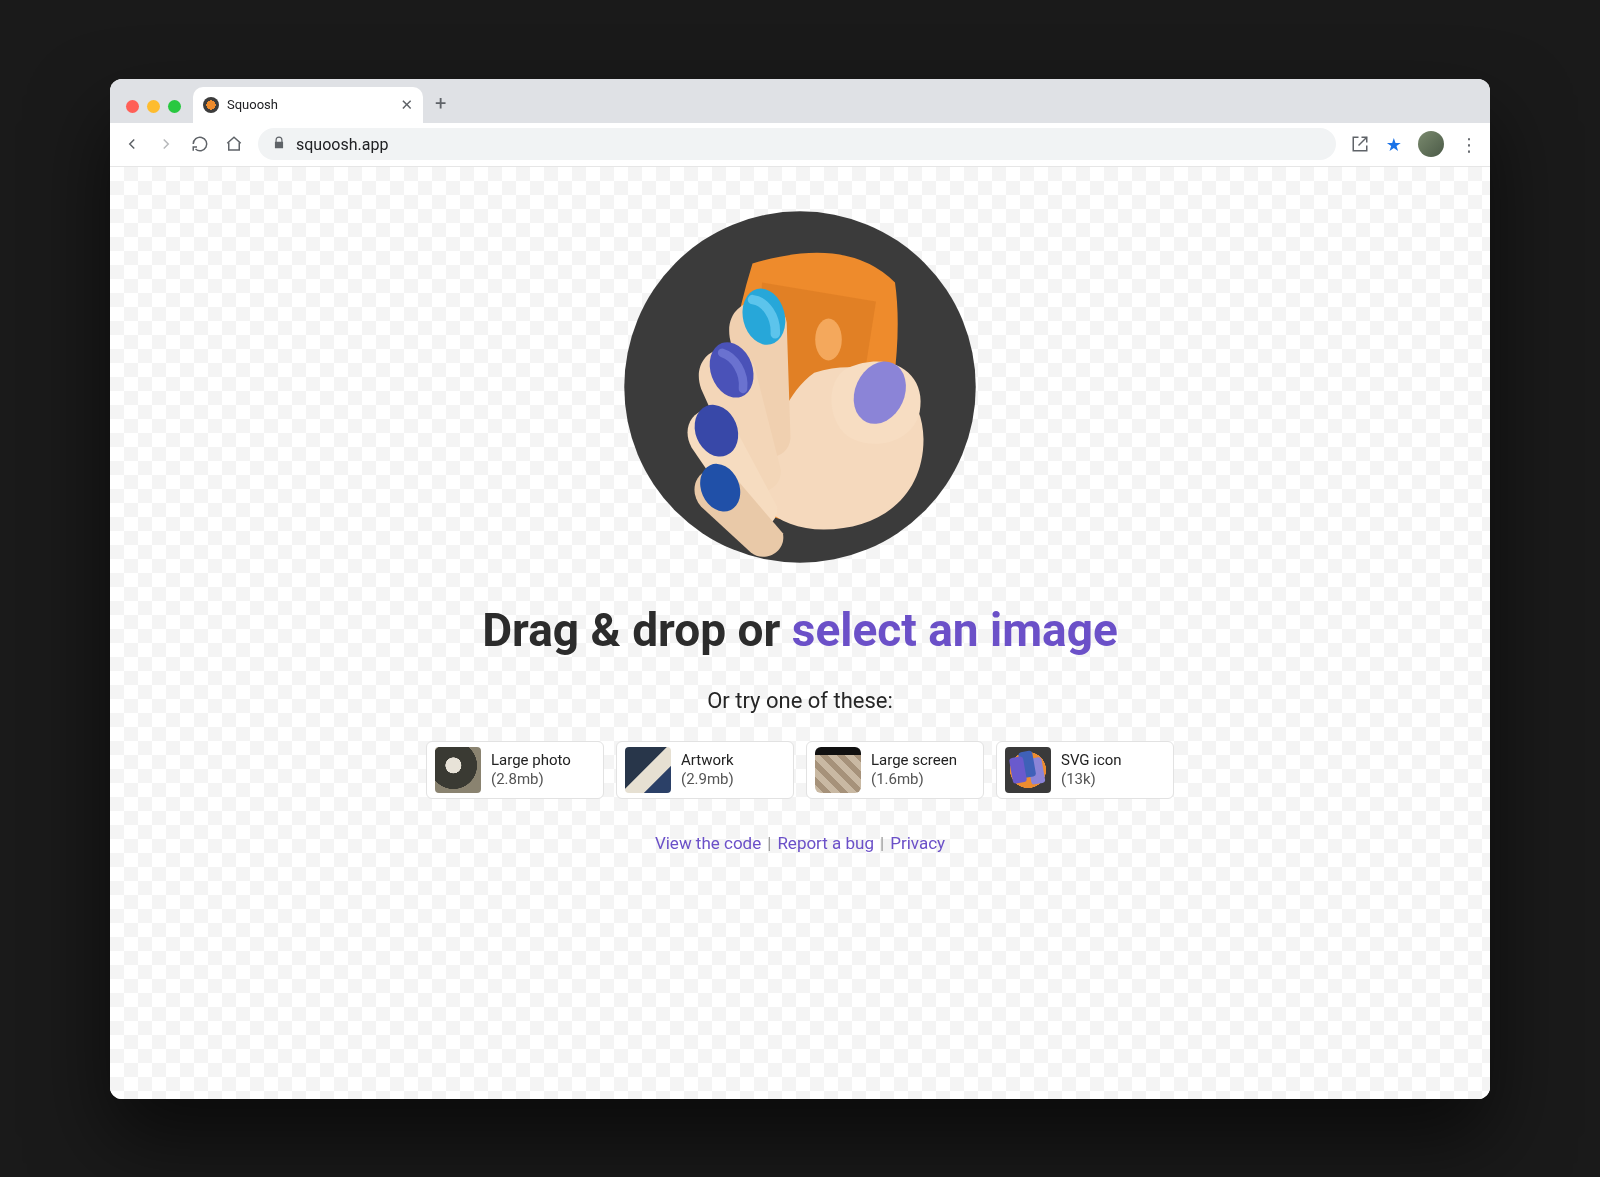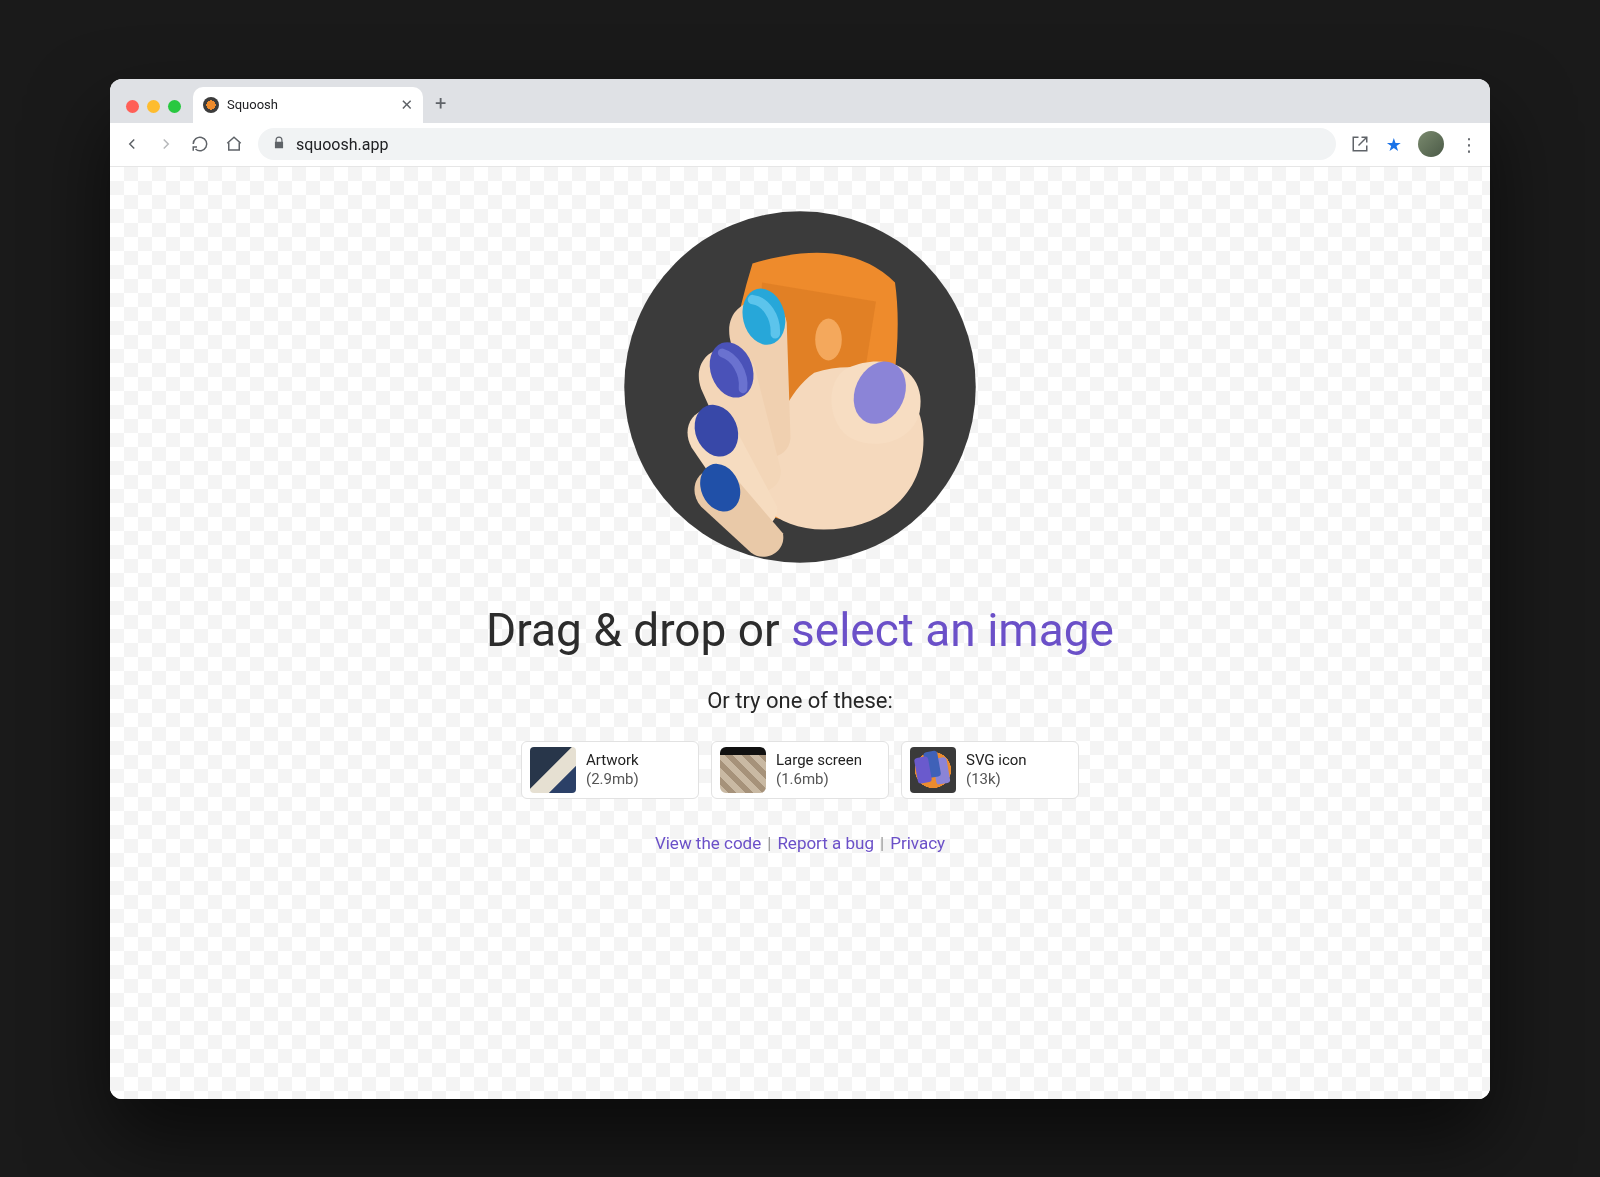--- a/index.html
+++ b/index.html
@@ -101,21 +101,21 @@
     background-position: 0 0, 14px 14px;
     display: flex;
     flex-direction: column;
     align-items: center;
     padding-top: 30px;
   }
   .logo-wrap { width: 380px; height: 380px; }
   .headline {
     margin-top: 26px;
     font-size: 46px;
-    font-weight: 400;
+    font-weight: 700;
     color: #2c2c2c;
     text-align: center;
   }
   .headline .accent { color: #6b50c8; }
   .subtitle {
     margin-top: 31px;
     font-size: 22px;
     color: #262626;
     text-align: center;
   }
@@ -258,20 +258,27 @@
     </div>
 
     <div class="headline">
       <span>Drag &amp; drop or </span><span class="accent">select an image</span>
     </div>
 
     <div class="subtitle">Or try one of these:</div>
 
     <div class="samples">
       <div class="sample">
+        <div class="thumb photo"></div>
+        <div class="txt">
+          <div>Large photo</div>
+          <div class="size">(2.8mb)</div>
+        </div>
+      </div>
+      <div class="sample">
         <div class="thumb art"></div>
         <div class="txt">
           <div>Artwork</div>
           <div class="size">(2.9mb)</div>
         </div>
       </div>
       <div class="sample">
         <div class="thumb device"></div>
         <div class="txt">
           <div>Large screen</div>

